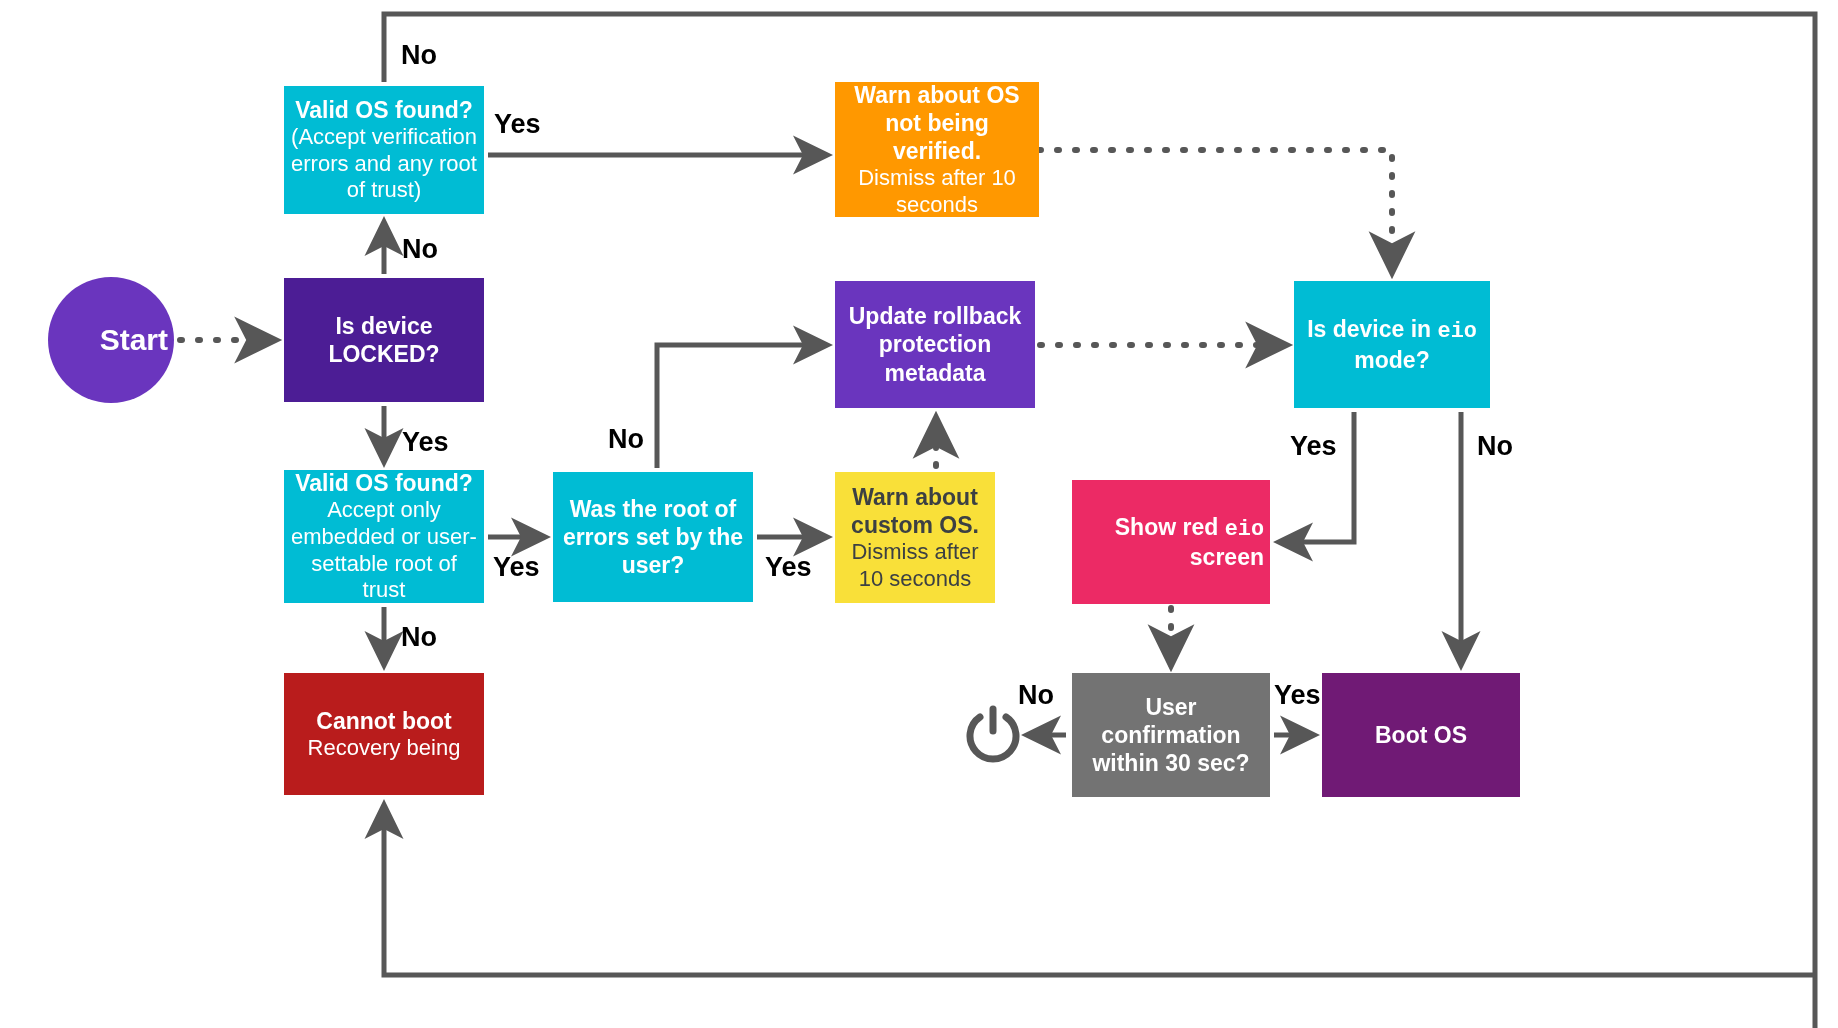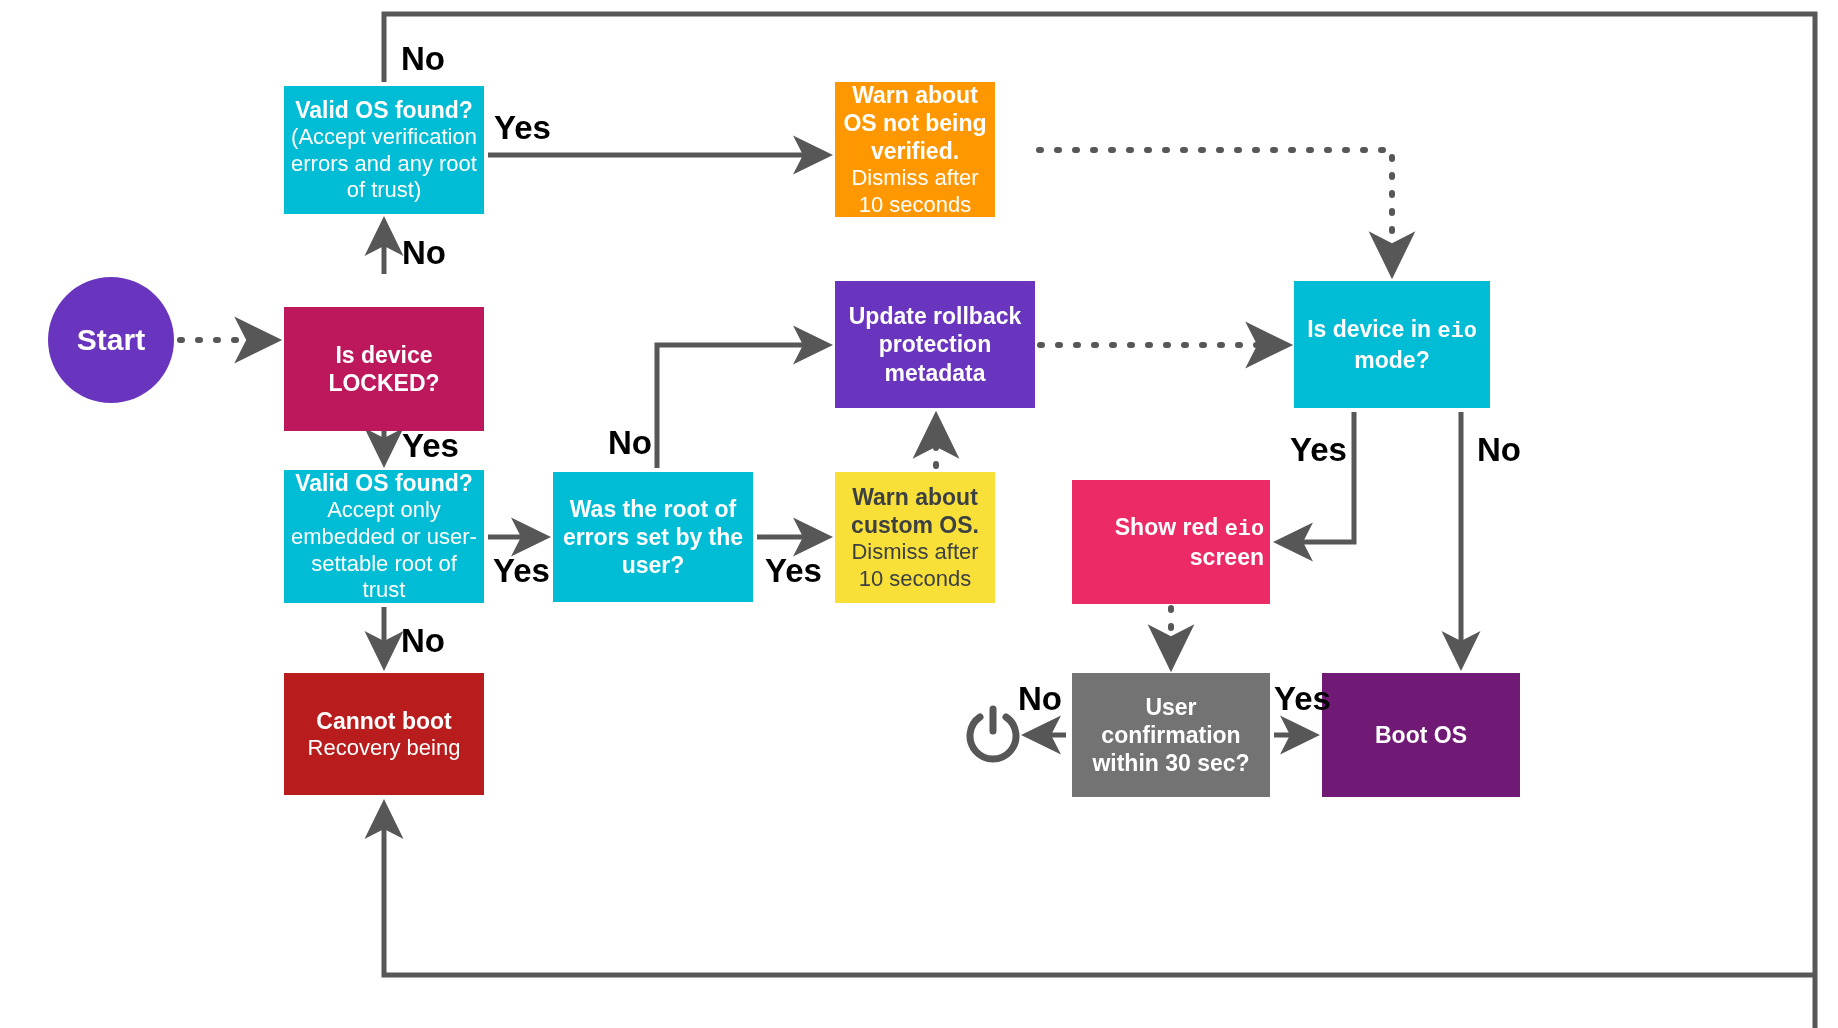--- a/index.html
+++ b/index.html
@@ -37,26 +37,27 @@
     padding: 4px 6px;
   }
   .node .t-bold {
     font-weight: bold;
   }
   .node .t-reg {
     font-weight: normal;
   }
   .node.circle {
     border-radius: 50%;
+    align-items: flex-end;
   }
   .edge-label {
     position: absolute;
     font-weight: bold;
     color: #000000;
-    font-size: 33px;
+    font-size: 27px;
     white-space: nowrap;
     line-height: 1;
   }
   .mono {
     font-family: "Liberation Mono", "DejaVu Sans Mono", monospace;
     font-size: 0.95em;
   }
   .power-icon {
     position: absolute;
   }
@@ -139,35 +140,35 @@
     <line x1="31" y1="6" x2="31" y2="28" stroke="#575757" stroke-width="7" stroke-linecap="round"></line>
   </svg>
 
 <div class="node circle" style="left: 48px; top: 277px; width: 126px; height: 126px; background: rgb(106, 53, 190); color: rgb(255, 255, 255);">
       <div class="t-bold" style="font-size: 30px;">Start</div>
     </div>
     <div class="node" style="left: 284px; top: 86px; width: 200px; height: 128px; background: rgb(0, 188, 212); color: rgb(255, 255, 255);">
       <div class="t-bold" style="font-size: 23px;">Valid OS found?</div>
       <div class="t-reg" style="font-size: 22px;">(Accept verification errors and any root of trust)</div>
     </div>
-    <div class="node" style="left: 284px; top: 278px; width: 200px; height: 124px; background: #be185d; color: rgb(255, 255, 255); margin-top: 29px;">
+    <div class="node" style="left: 284px; top: 278px; width: 200px; height: 124px; background: #4c1d95; color: rgb(255, 255, 255);">
       <div class="t-bold" style="font-size: 23px;">Is device LOCKED?</div>
     </div>
     <div class="node" style="left: 284px; top: 470px; width: 200px; height: 133px; background: rgb(0, 188, 212); color: rgb(255, 255, 255);">
       <div class="t-bold" style="font-size: 23px;">Valid OS found?</div>
       <div class="t-reg" style="font-size: 22px;">Accept only embedded or user-settable root of trust</div>
     </div>
     <div class="node" style="left: 284px; top: 673px; width: 200px; height: 122px; background: #b91c1c; color: rgb(255, 255, 255);">
       <div class="t-bold" style="font-size: 23px;">Cannot boot</div>
       <div class="t-reg" style="font-size: 22px;">Recovery being</div>
     </div>
     <div class="node" style="left: 553px; top: 472px; width: 200px; height: 130px; background: rgb(0, 188, 212); color: rgb(255, 255, 255);">
       <div class="t-bold" style="font-size: 23px;">Was the root of errors set by the user?</div>
     </div>
-    <div class="node" style="left: 835px; top: 82px; width: 160px; height: 135px; background: rgb(255, 152, 0); color: rgb(255, 255, 255);">
+    <div class="node" style="left: 835px; top: 82px; width: 204px; height: 135px; background: rgb(255, 152, 0); color: rgb(255, 255, 255);">
       <div class="t-bold" style="font-size: 23px;">Warn about OS not being verified.</div>
       <div class="t-reg" style="font-size: 22px;">Dismiss after 10 seconds</div>
     </div>
     <div class="node" style="left: 835px; top: 472px; width: 160px; height: 131px; background: rgb(249, 224, 57); color: rgb(60, 64, 67);">
       <div class="t-bold" style="font-size: 23px;">Warn about custom OS.</div>
       <div class="t-reg" style="font-size: 22px;">Dismiss after 10 seconds</div>
     </div>
     <div class="node" style="left: 835px; top: 281px; width: 200px; height: 127px; background: rgb(106, 53, 190); color: rgb(255, 255, 255);">
       <div class="t-bold" style="font-size: 23px;">Update rollback protection metadata</div>
     </div>

